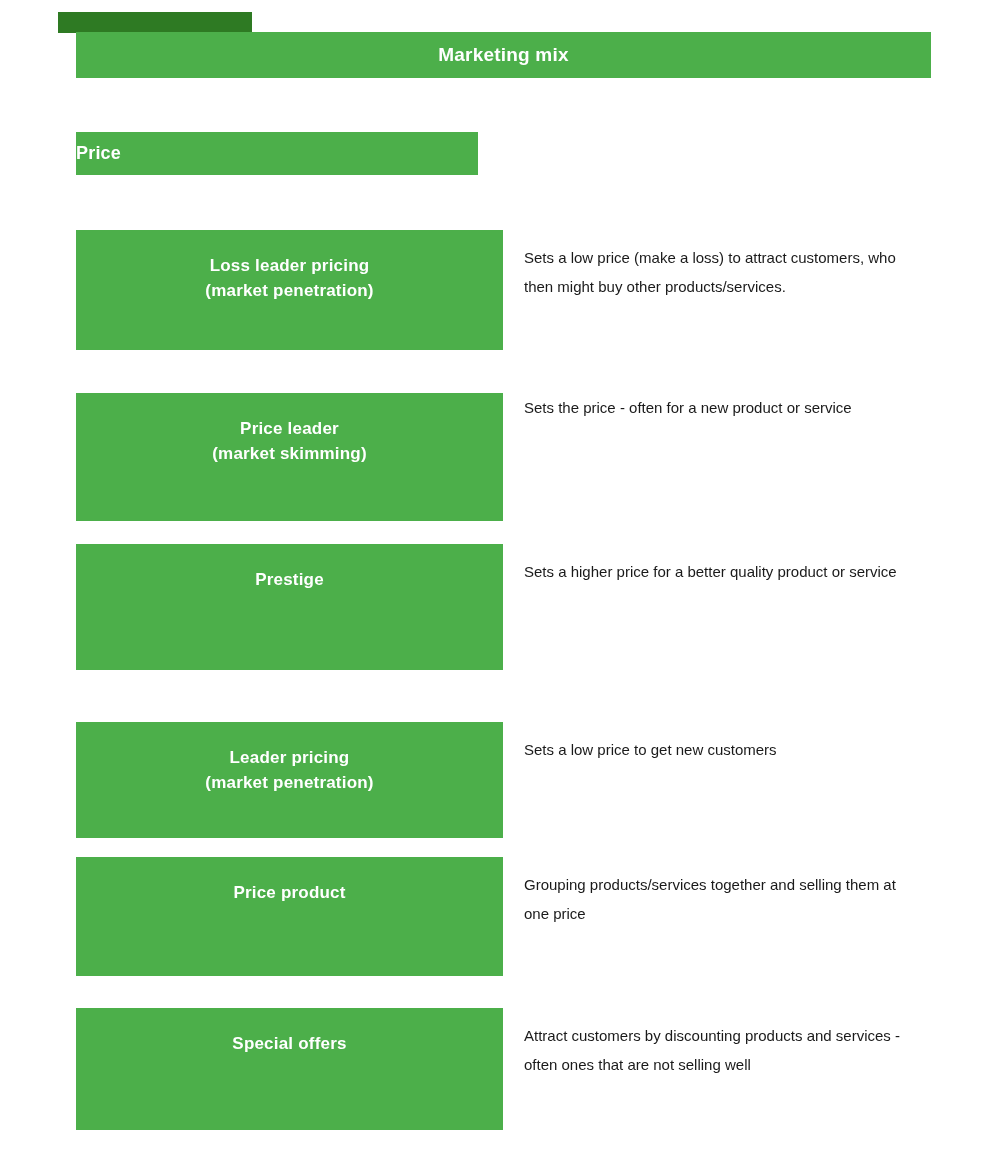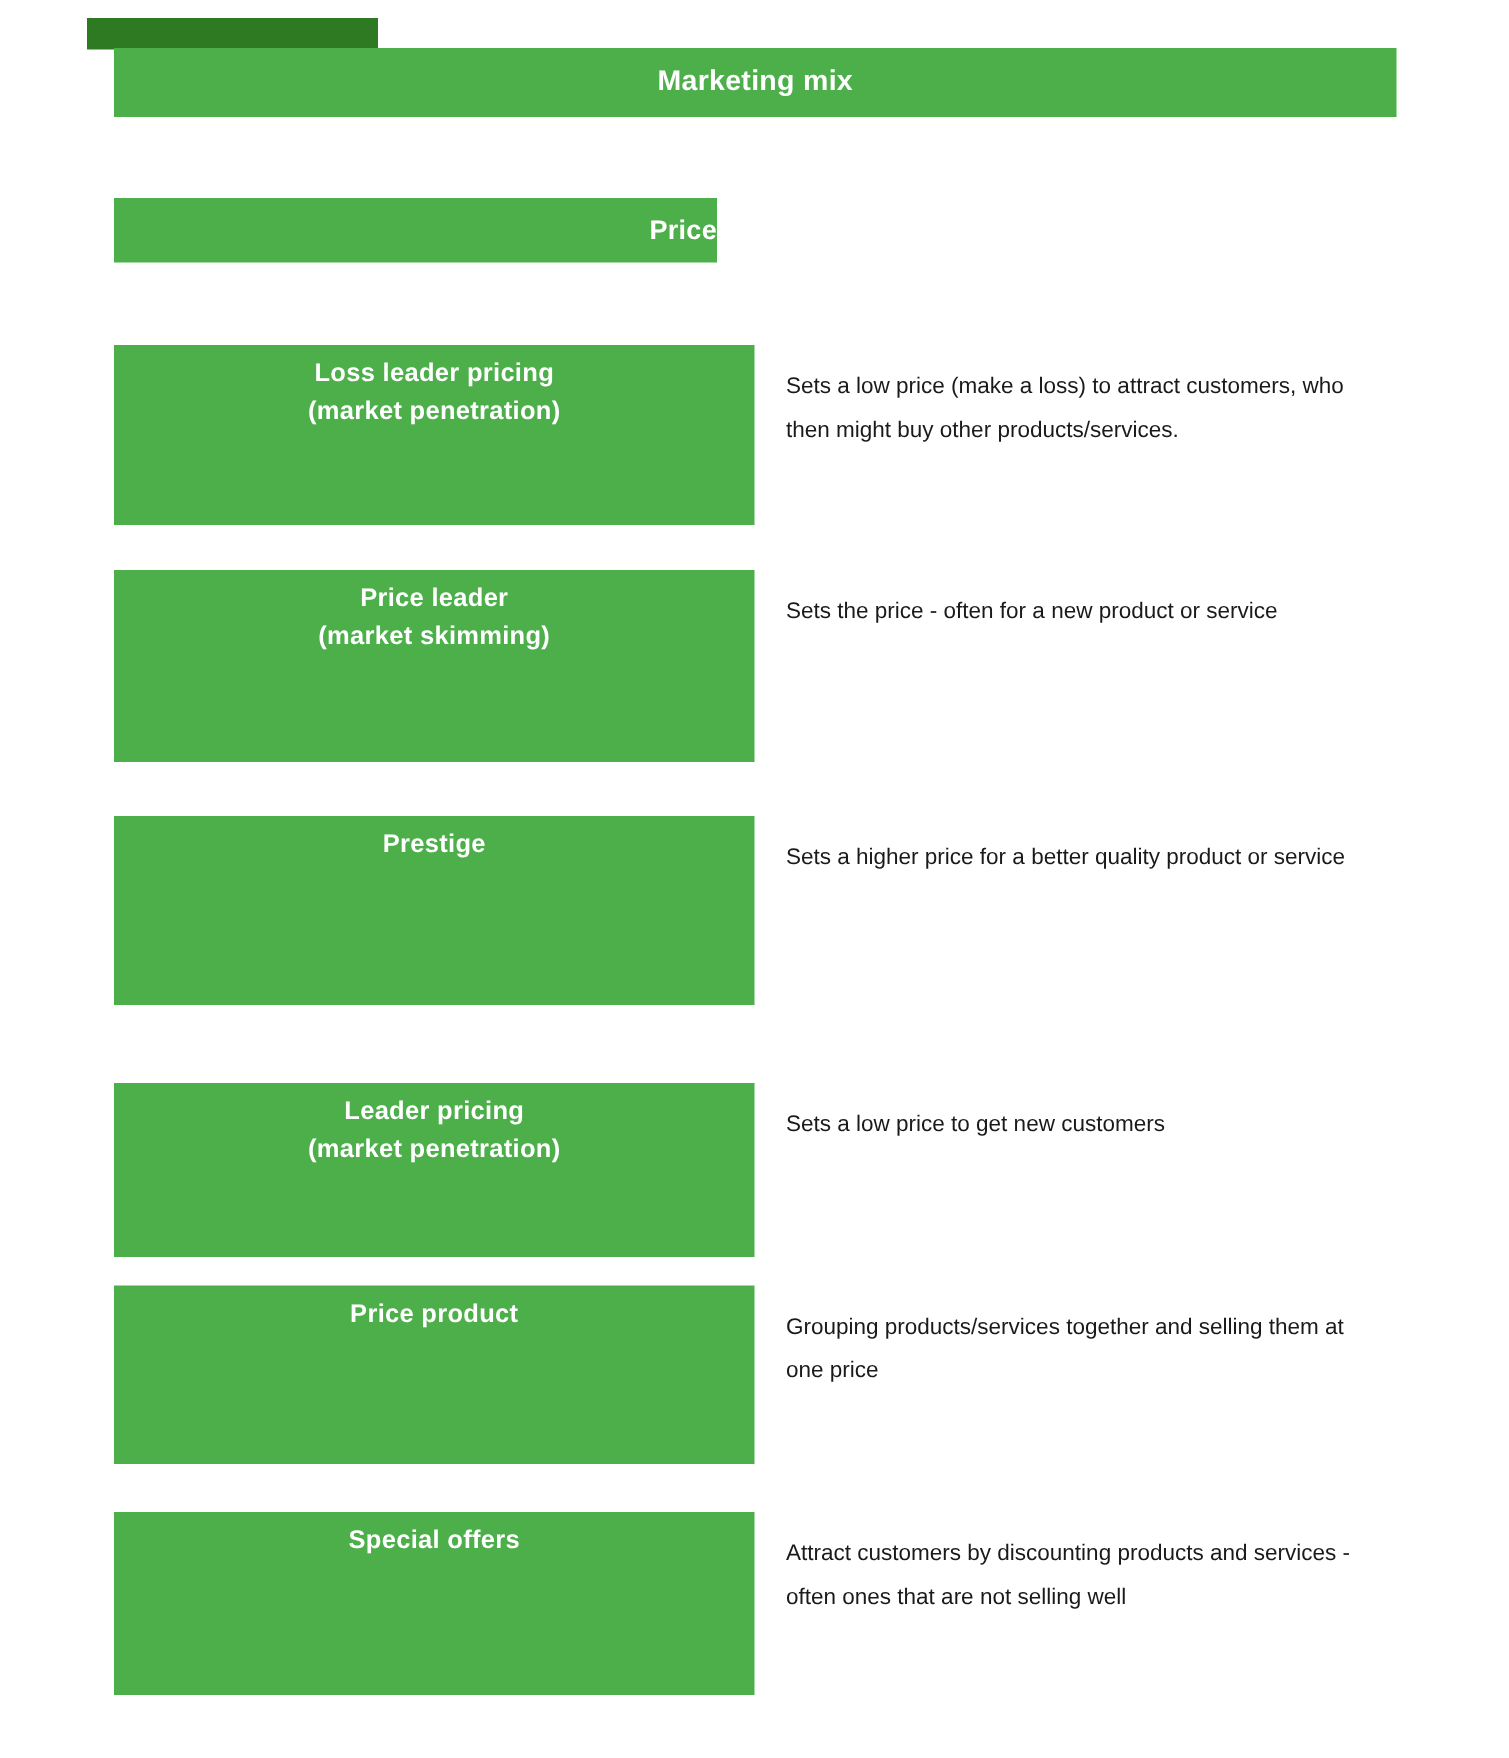--- a/index.html
+++ b/index.html
@@ -51,21 +51,21 @@
   
   .category-box {
     position: absolute;
     left: 76px;
     top: 132px;
     width: 402px;
     height: 43px;
     background: #4CAF4A;
     display: flex;
     align-items: center;
-    justify-content: flex-end;
+    justify-content: flex-start;
   }
   .category-label {
     color: #ffffff;
     font-size: 18px;
     font-weight: bold;
     letter-spacing: 0.2px;
   }
 
   
   .row {
@@ -73,21 +73,21 @@
     left: 76px;
     width: 860px;
   }
   .row-term {
     position: absolute;
     left: 0;
     top: 0;
     width: 427px;
     background: #4CAF4A;
     box-sizing: border-box;
-    padding-top: 6px;
+    padding-top: 23px;
     text-align: center;
   }
   .term-text {
     color: #ffffff;
     font-size: 17px;
     font-weight: bold;
     line-height: 25px;
     letter-spacing: 0.2px;
     white-space: pre-line;
   }
@@ -122,21 +122,21 @@
     <div class="row-term" style="height:120px;">
       <span class="term-text">Loss leader pricing
 (market penetration)</span>
     </div>
     <div class="row-desc">
       <span class="desc-text">Sets a low price (make a loss) to attract customers, who then might buy other products/services.</span>
     </div>
   </div>
 
   <div class="row" style="top:380px;height:128px;">
-    <div class="row-term" style="height:128px;">
+    <div class="row-term" style="height:128px;margin-top:13px;">
       <span class="term-text">Price leader
 (market skimming)</span>
     </div>
     <div class="row-desc">
       <span class="desc-text">Sets the price - often for a new product or service</span>
     </div>
   </div>
 
   <div class="row" style="top:544px;height:126px;">
     <div class="row-term" style="height:126px;">

